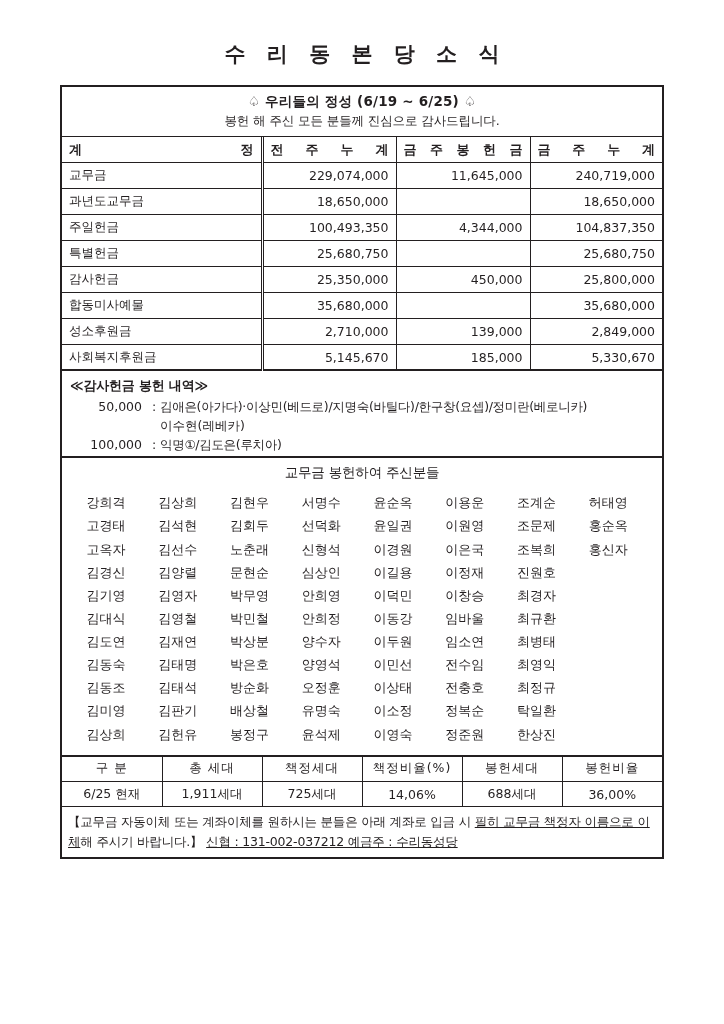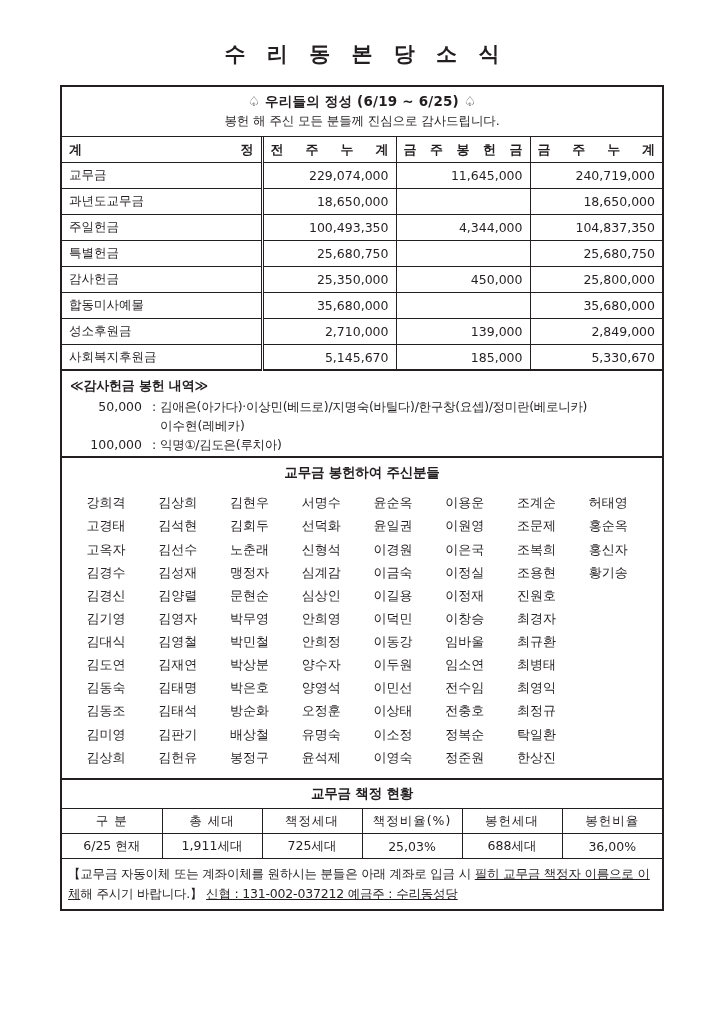--- a/index.html
+++ b/index.html
@@ -132,21 +132,21 @@
   }
   .thanks-cont {
     padding-left: 90px;
     font-size: 12.5px;
     line-height: 1.52;
   }
 
   
   .names-header {
     text-align: center;
-    font-weight: bold;
+    font-weight: normal;
     font-size: 13.5px;
     padding: 6px 0 5px;
     letter-spacing: -0.2px;
   }
   .names-grid {
     padding: 4px 18px 9px 8px;
     border-bottom: 2px solid #231f20;
   }
   .names-row {
     display: flex;
@@ -344,30 +344,20 @@
           <span>고옥자</span>
           <span>김선수</span>
           <span>노춘래</span>
           <span>신형석</span>
           <span>이경원</span>
           <span>이은국</span>
           <span>조복희</span>
           <span>홍신자</span>
         </div>
         <div class="names-row">
-          <span>김경수</span>
-          <span>김성재</span>
-          <span>맹정자</span>
-          <span>심계감</span>
-          <span>이금숙</span>
-          <span>이정실</span>
-          <span>조용현</span>
-          <span>황기송</span>
-        </div>
-        <div class="names-row">
           <span>김경신</span>
           <span>김양렬</span>
           <span>문현순</span>
           <span>심상인</span>
           <span>이길용</span>
           <span>이정재</span>
           <span>진원호</span>
           <span></span>
         </div>
         <div class="names-row">
@@ -435,36 +425,35 @@
           <span>김헌유</span>
           <span>봉정구</span>
           <span>윤석제</span>
           <span>이영숙</span>
           <span>정준원</span>
           <span>한상진</span>
           <span></span>
         </div>
       </div>
 
-    <div class="status-header">교무금 책정 현황</div>
     <table class="status">
       <tbody>
         <tr class="head" id="status-head-row">
             <td>구 분</td>
             <td>총 세대</td>
             <td>책정세대</td>
             <td>책정비율(%)</td>
             <td>봉헌세대</td>
             <td>봉헌비율</td>
           </tr>
         <tr id="status-value-row">
             <td>6/25 현재</td>
             <td>1,911세대</td>
             <td>725세대</td>
-            <td>25,03%</td>
+            <td>14,06%</td>
             <td>688세대</td>
             <td>36,00%</td>
           </tr>
       </tbody>
     </table>
 
     <div class="footer-note">
       <span>【교무금 자동이체 또는 계좌이체를 원하시는 분들은 아래 계좌로 입금 시 </span><span class="u">필히 교무금 책정자 이름으로 이체</span><span>해 주시기 바랍니다.】 </span><span class="u">신협 : 131-002-037212 예금주 : 수리동성당</span>
     </div>
 

